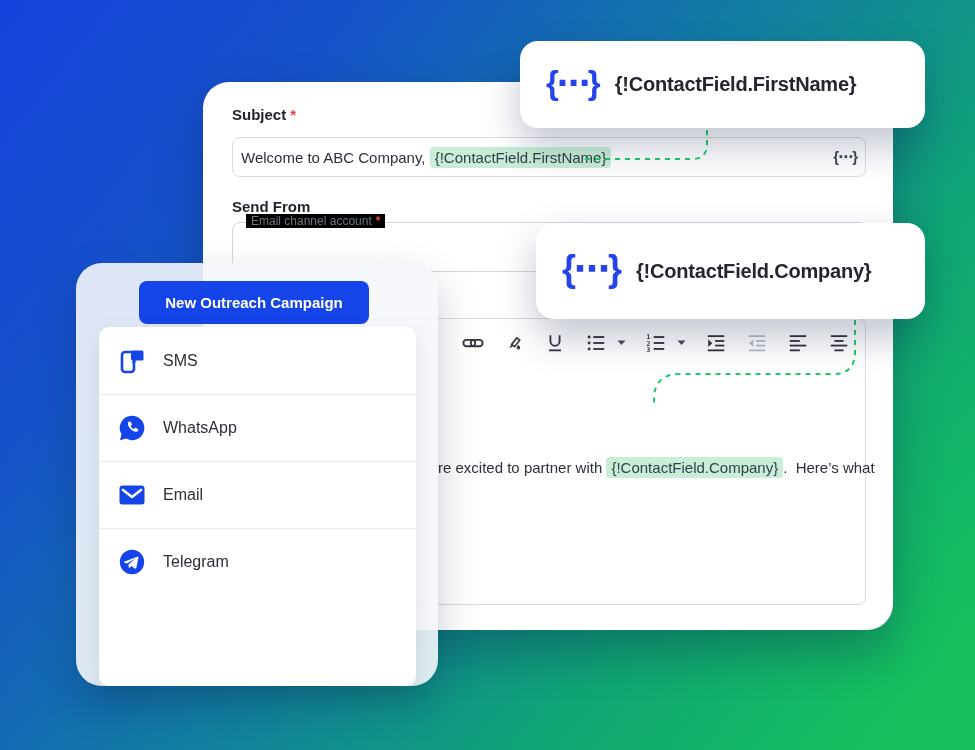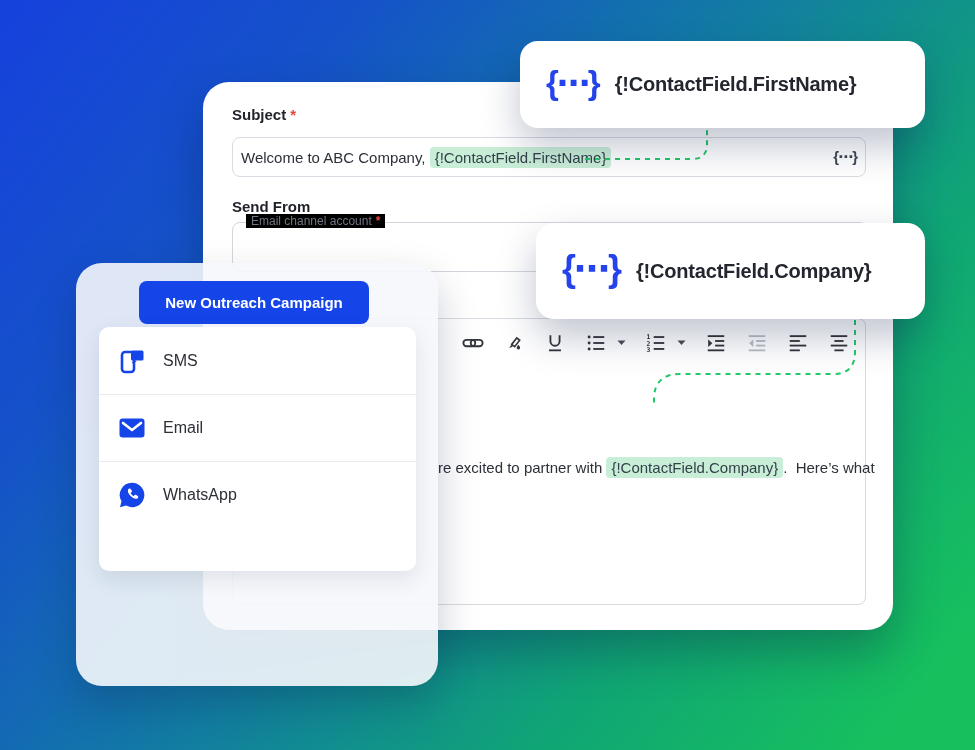--- a/index.html
+++ b/index.html
@@ -32,21 +32,21 @@
   .editor-body { position:absolute; left:205px; top:84px; font-size:15px; line-height:26px; color:#2c3038; white-space:pre; }
 
   
   .panel { position:absolute; left:76px; top:263px; width:362px; height:423px;
            background:rgba(245,247,252,0.90); border-radius:26px;
            box-shadow:0 18px 40px rgba(10,20,60,.22); z-index:3; }
   .new-btn { position:absolute; left:23px; top:18px; width:230px; height:43px; background:#1545E8;
              border:none; border-radius:8px; color:#ffffff; font-size:15px; font-weight:600;
              display:flex; align-items:center; justify-content:center; cursor:pointer;
              font-family:"Liberation Sans","DejaVu Sans",sans-serif;margin-left:40px; }
-  .menu { position:absolute; left:23px; top:64px; width:317px; height:244px; background:#ffffff;
+  .menu { position:absolute; left:23px; top:64px; width:317px; height:359px; background:#ffffff;
           border-radius:10px; box-shadow:0 8px 22px rgba(20,30,60,.10); overflow:hidden; }
   .menu-item { height:67px; display:flex; align-items:center; padding:0 18px; cursor:pointer; }
   .menu-item + .menu-item { border-top:1px solid #e9eaee; }
   .menu-icon { width:30px; height:30px; display:flex; align-items:center; justify-content:center; }
   .menu-label { margin-left:16px; font-size:16px; font-weight:500; color:#2c2f36; }
 
   
   .var-tooltip { position:absolute; background:#ffffff; border-radius:18px;
                  box-shadow:0 18px 38px rgba(12,24,70,.25); display:flex; align-items:center;
                  padding-left:26px; z-index:4; }
@@ -202,37 +202,46 @@
             <rect x="13" y="3.5" width="12.5" height="10" rx="1.5" fill="#1545E8"></rect>
             <path d="M15.5 13l-1.8 3.6 5-2z" fill="#1545E8"></path>
           </svg>
         </span>
         <span class="menu-label">SMS</span>
       </div>
 
       <div class="menu-item">
         <span class="menu-icon">
           <svg width="28" height="28" viewBox="0 0 28 28">
+            <path d="M14 1.8a12.2 12.2 0 00-10.5 18.5L2 26.2l6.1-1.6A12.2 12.2 0 1014 1.8z" fill="#1545E8"></path>
+            <path d="M10.3 8.3c.4-.9 1.7-1.1 2.3-.3l1.1 1.5c.4.6.3 1.3-.3 1.8l-.8.6c.6 1.3 1.9 2.6 3.2 3.2l.6-.8c.5-.6 1.2-.7 1.8-.3l1.5 1.1c.8.6.6 1.9-.3 2.3-1.1.5-2.5.5-3.7-.1-2.2-1-4.3-3.1-5.3-5.3-.6-1.2-.6-2.6-.1-3.7z" fill="#ffffff"></path>
+          </svg>
+        </span>
+        <span class="menu-label">WhatsApp</span>
+      </div>
+
+      <div class="menu-item">
+        <span class="menu-icon">
+          <svg width="28" height="28" viewBox="0 0 28 28">
             <rect x="1.5" y="4.5" width="25" height="19" rx="3" fill="#1545E8"></rect>
             <path d="M5 9l9 7 9-7" fill="none" stroke="#ffffff" stroke-width="2.6" stroke-linecap="round" stroke-linejoin="round"></path>
           </svg>
         </span>
         <span class="menu-label">Email</span>
       </div>
 
       <div class="menu-item">
         <span class="menu-icon">
           <svg width="28" height="28" viewBox="0 0 28 28">
-            <path d="M14 1.8a12.2 12.2 0 00-10.5 18.5L2 26.2l6.1-1.6A12.2 12.2 0 1014 1.8z" fill="#1545E8"></path>
-            <path d="M10.3 8.3c.4-.9 1.7-1.1 2.3-.3l1.1 1.5c.4.6.3 1.3-.3 1.8l-.8.6c.6 1.3 1.9 2.6 3.2 3.2l.6-.8c.5-.6 1.2-.7 1.8-.3l1.5 1.1c.8.6.6 1.9-.3 2.3-1.1.5-2.5.5-3.7-.1-2.2-1-4.3-3.1-5.3-5.3-.6-1.2-.6-2.6-.1-3.7z" fill="#ffffff"></path>
-          </svg>
-        </span>
-        <span class="menu-label">WhatsApp</span>
-      </div>
-
+            <circle cx="14" cy="14" r="12.2" fill="#1545E8"></circle>
+            <path d="M6.8 13.6l12.4-4.8c.8-.3 1.5.2 1.2 1.2l-2.1 9.7c-.2.9-.8 1.1-1.6.7l-3.2-2.4-1.6 1.5c-.3.3-.7.5-1.1.3l-.3-3.2 7.3-6.3-8.9 5.2-2.4-.8c-.8-.3-.7-.9.3-1.1z" fill="#ffffff"></path>
+          </svg>
+        </span>
+        <span class="menu-label">Telegram</span>
+      </div>
 
 
     </div>
   </div>
 
   <div class="var-tooltip tt-first">
     <span class="braces">{⋯}</span>
     <span class="tt-label">{!ContactField.FirstName}</span>
   </div>
 

